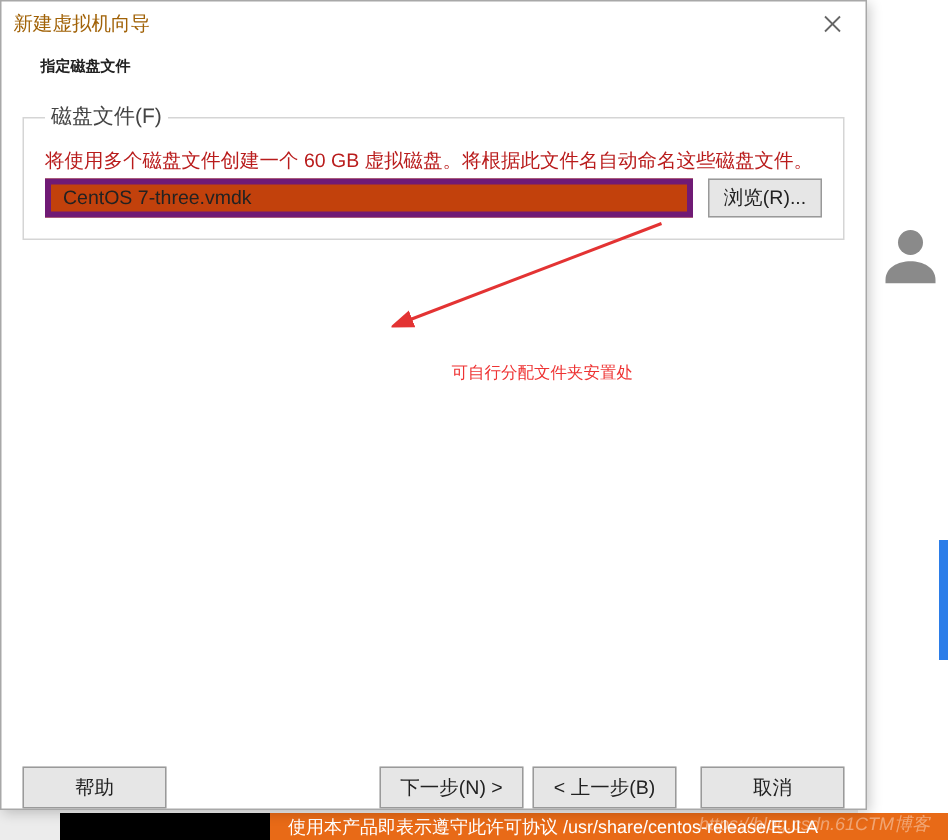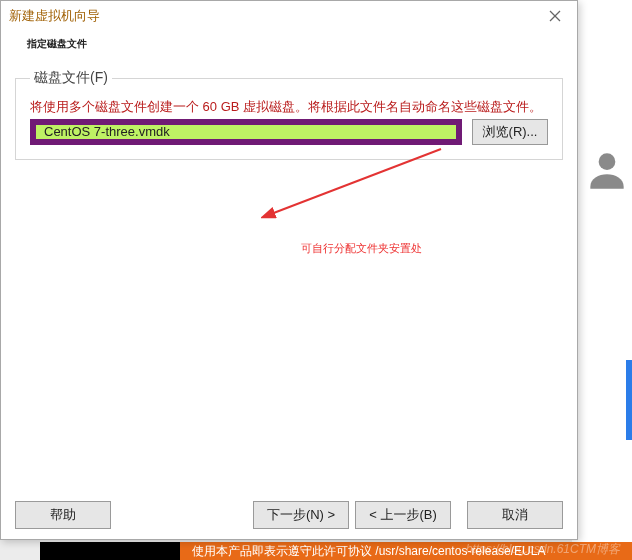--- a/index.html
+++ b/index.html
@@ -120,22 +120,22 @@
     margin-bottom: 2px;
   }
   .filerow {
     display: flex;
     align-items: stretch;
     gap: 10px;
   }
   .fileinput {
     flex: 1;
     height: 26px;
-    border: 6px solid #701a75;
-    background: #bef264;
+    border: 4px solid #701a75;
+    background: #c2410c;
     font-size: 13px;
     padding: 0 8px;
     color: #222;
     outline: none;
   }
   .browse-btn {
     width: 76px;
     height: 26px;
     background: #e6e6e6;
     border: 1px solid #999;
@@ -156,21 +156,21 @@
     left: 300px;
     top: 240px;
     color: #e33;
     font-size: 11px;
   }
 
   .button-row {
     margin-top: auto;
     height: 48px;
     display: flex;
-    align-items: center;
+    align-items: flex-end;
     padding: 0 14px;
   }
   .btn {
     height: 28px;
     min-width: 96px;
     background: #e6e6e6;
     border: 1px solid #9a9a9a;
     font-size: 13px;
     color: #222;
     cursor: pointer;

